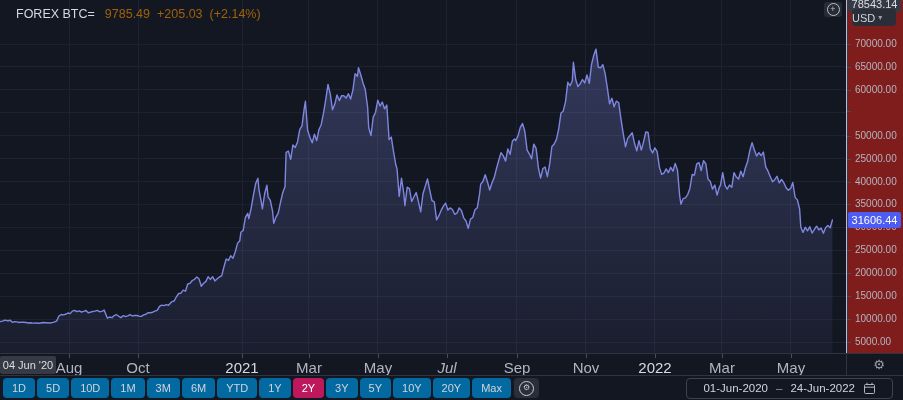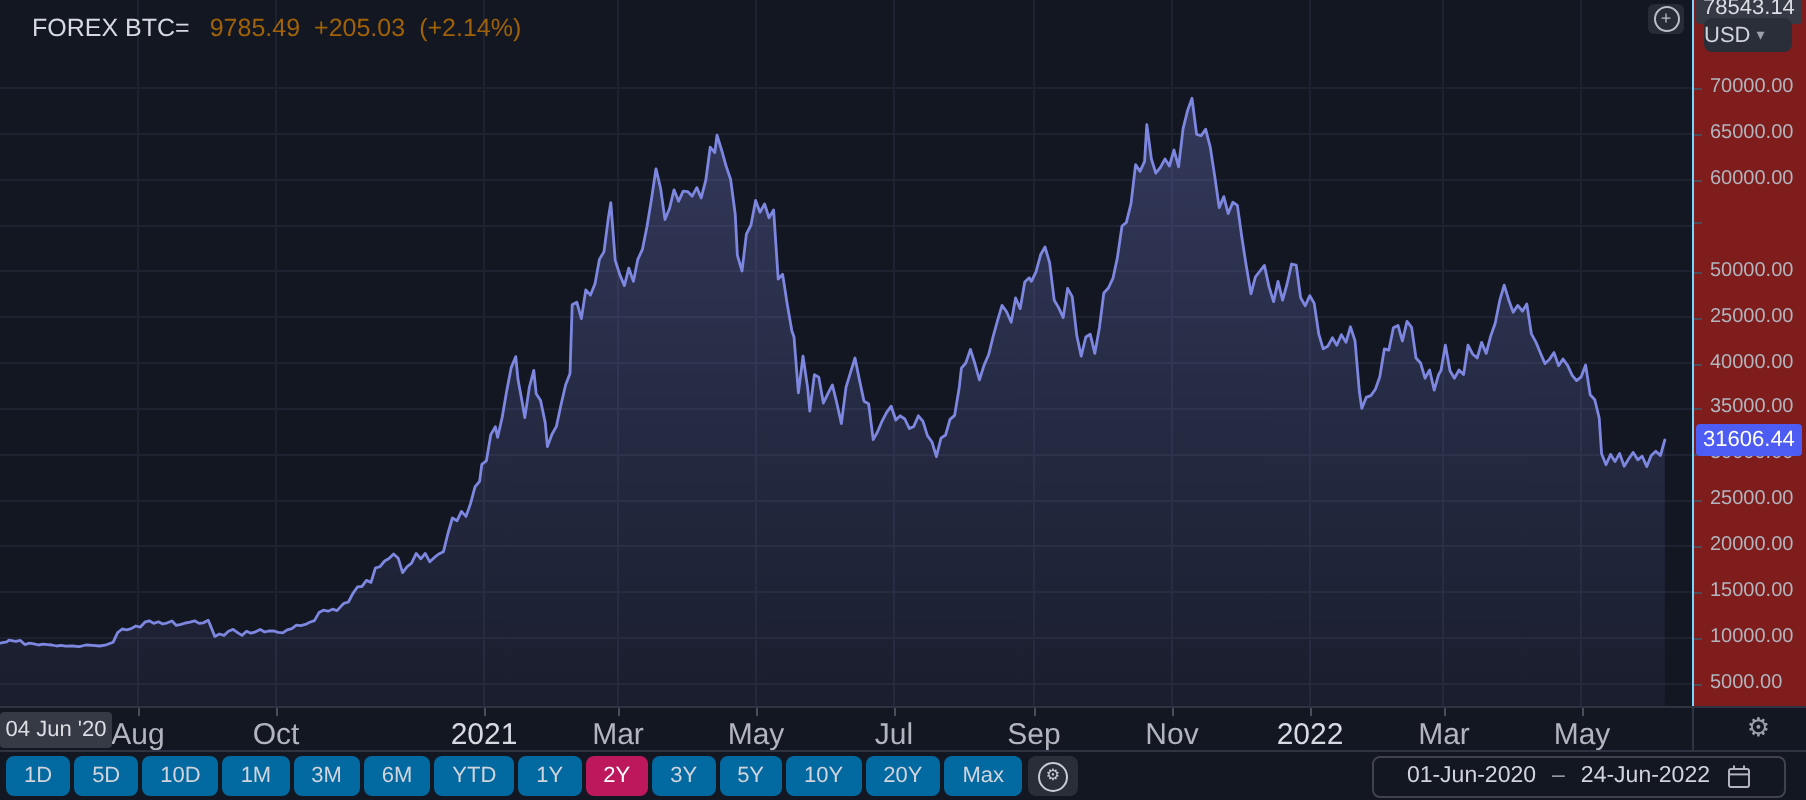--- a/index.html
+++ b/index.html
@@ -144,21 +144,21 @@
         <span class="xlabel" style="left: 69px;">Aug</span>
         <i class="xtick" style="left: 69px;"></i>
         <span class="xlabel" style="left: 138px;">Oct</span>
         <i class="xtick" style="left: 138px;"></i>
         <span class="xlabel year" style="left: 242px;">2021</span>
         <i class="xtick" style="left: 242px;"></i>
         <span class="xlabel" style="left: 309px;">Mar</span>
         <i class="xtick" style="left: 309px;"></i>
         <span class="xlabel" style="left: 378px;">May</span>
         <i class="xtick" style="left: 378px;"></i>
-        <span class="xlabel" style="left: 447px;">Jul</span>
+        <span class="xlabel" style="left: 447px; font-style: italic;">Jul</span>
         <i class="xtick" style="left: 447px;"></i>
         <span class="xlabel" style="left: 517px;">Sep</span>
         <i class="xtick" style="left: 517px;"></i>
         <span class="xlabel" style="left: 586px;">Nov</span>
         <i class="xtick" style="left: 586px;"></i>
         <span class="xlabel year" style="left: 655px;">2022</span>
         <i class="xtick" style="left: 655px;"></i>
         <span class="xlabel" style="left: 722px;">Mar</span>
         <i class="xtick" style="left: 722px;"></i>
         <span class="xlabel" style="left: 791px;">May</span>

